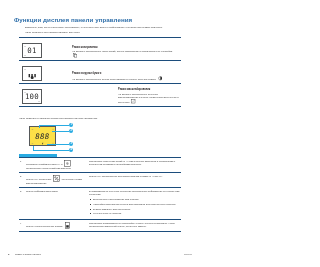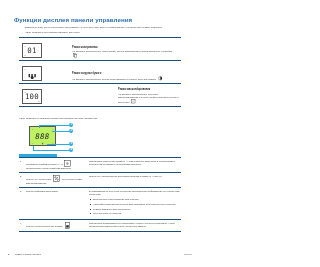--- a/index.html
+++ b/index.html
@@ -79,21 +79,21 @@
   
   .midnote{
     position:absolute;left:19px;top:117px;width:162px;
     font-size:2.5px;line-height:3.3px;color:#3a3a3a;
   }
 
   
   .callout{position:absolute;left:19px;top:123px;width:162px;height:30px;}
   .callout .panel{
     position:absolute;left:10px;top:3px;width:27px;height:20px;
-    border:0.6px solid #55585a;background:#bef264;box-sizing:border-box;font-style:italic;
+    border:0.6px solid #55585a;background:#fde047;box-sizing:border-box;font-style:italic;
   }
   .callout .panel .pdigits{
     position:absolute;left:0;right:0;top:5.5px;text-align:center;
     font-size:7.6px;line-height:8px;color:#2b2b2b;letter-spacing:0.2px;
     font-family:"DejaVu Sans Mono", monospace;
   }
   .callout .panel .c-tl{position:absolute;left:1.4px;top:1px;font-size:2px;color:#6b6e70;}
   .callout .panel .c-tr{position:absolute;right:1.4px;top:1px;font-size:2px;color:#6b6e70;}
   .callout .panel .c-bl{position:absolute;left:1.4px;bottom:0.8px;font-size:2px;color:#6b6e70;}
   .callout .panel .c-bm{position:absolute;left:50%;transform:translateX(-50%);bottom:0.8px;font-size:2px;color:#2b2b2b;}

